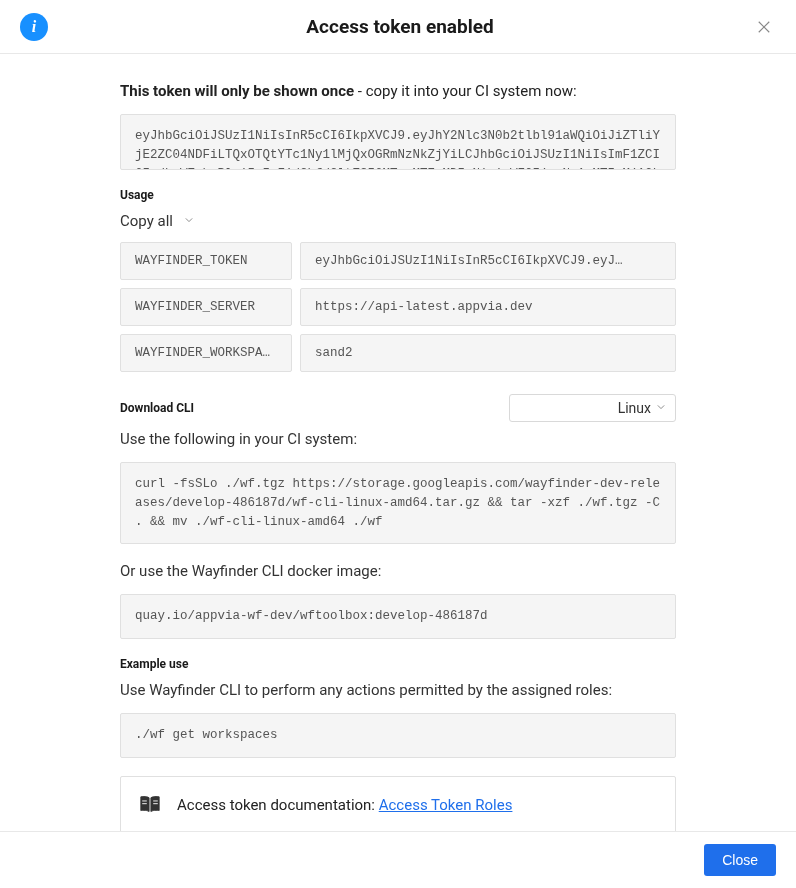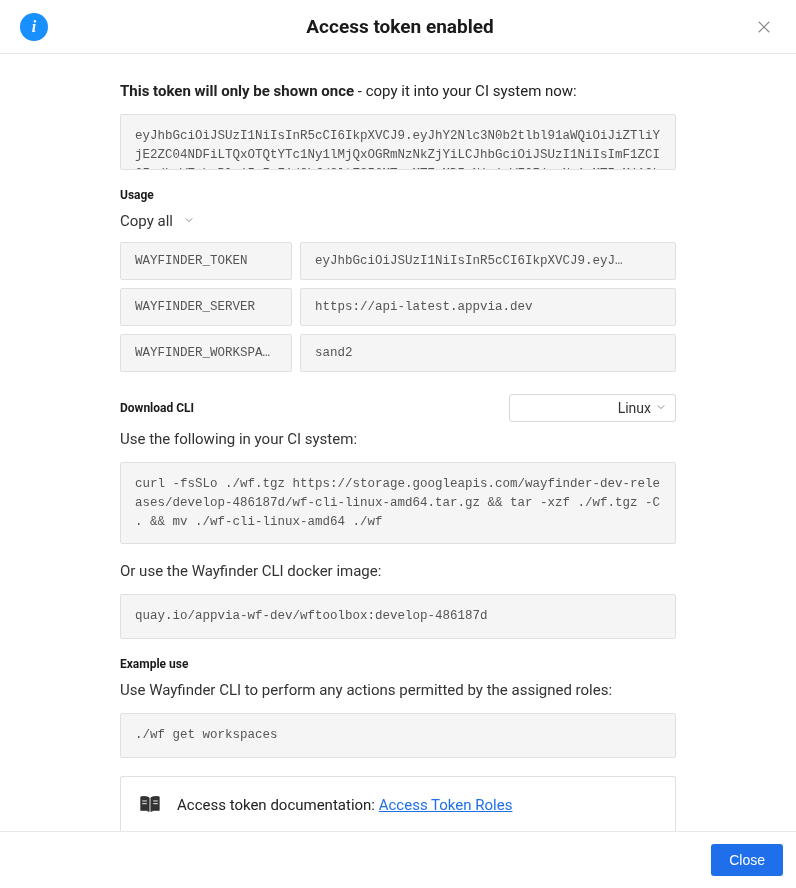--- a/index.html
+++ b/index.html
@@ -190,21 +190,21 @@
       color: #1f6feb;
       text-decoration: underline;
       cursor: pointer;
     }
     .modal-footer {
       position: absolute;
       bottom: 0;
       left: 0;
       right: 0;
       border-top: 1px solid #e8e8e8;
-      padding: 12px 13px;
+      padding: 12px 20px;
       display: flex;
       justify-content: flex-end;
       background: #fff;
     }
     .close-button {
       background: #1f6feb;
       color: #fff;
       border: none;
       border-radius: 3px;
       padding: 8px 18px;

